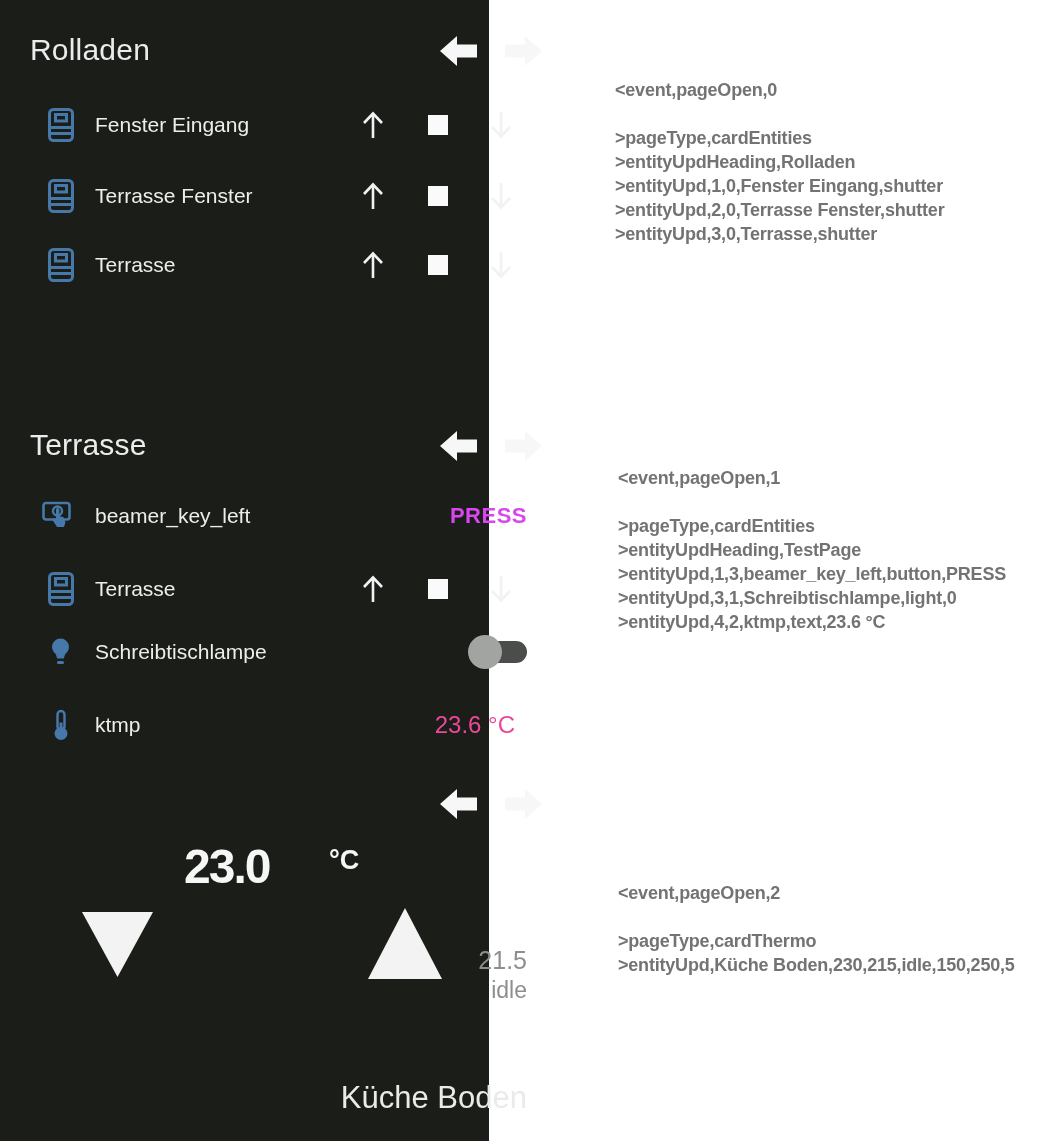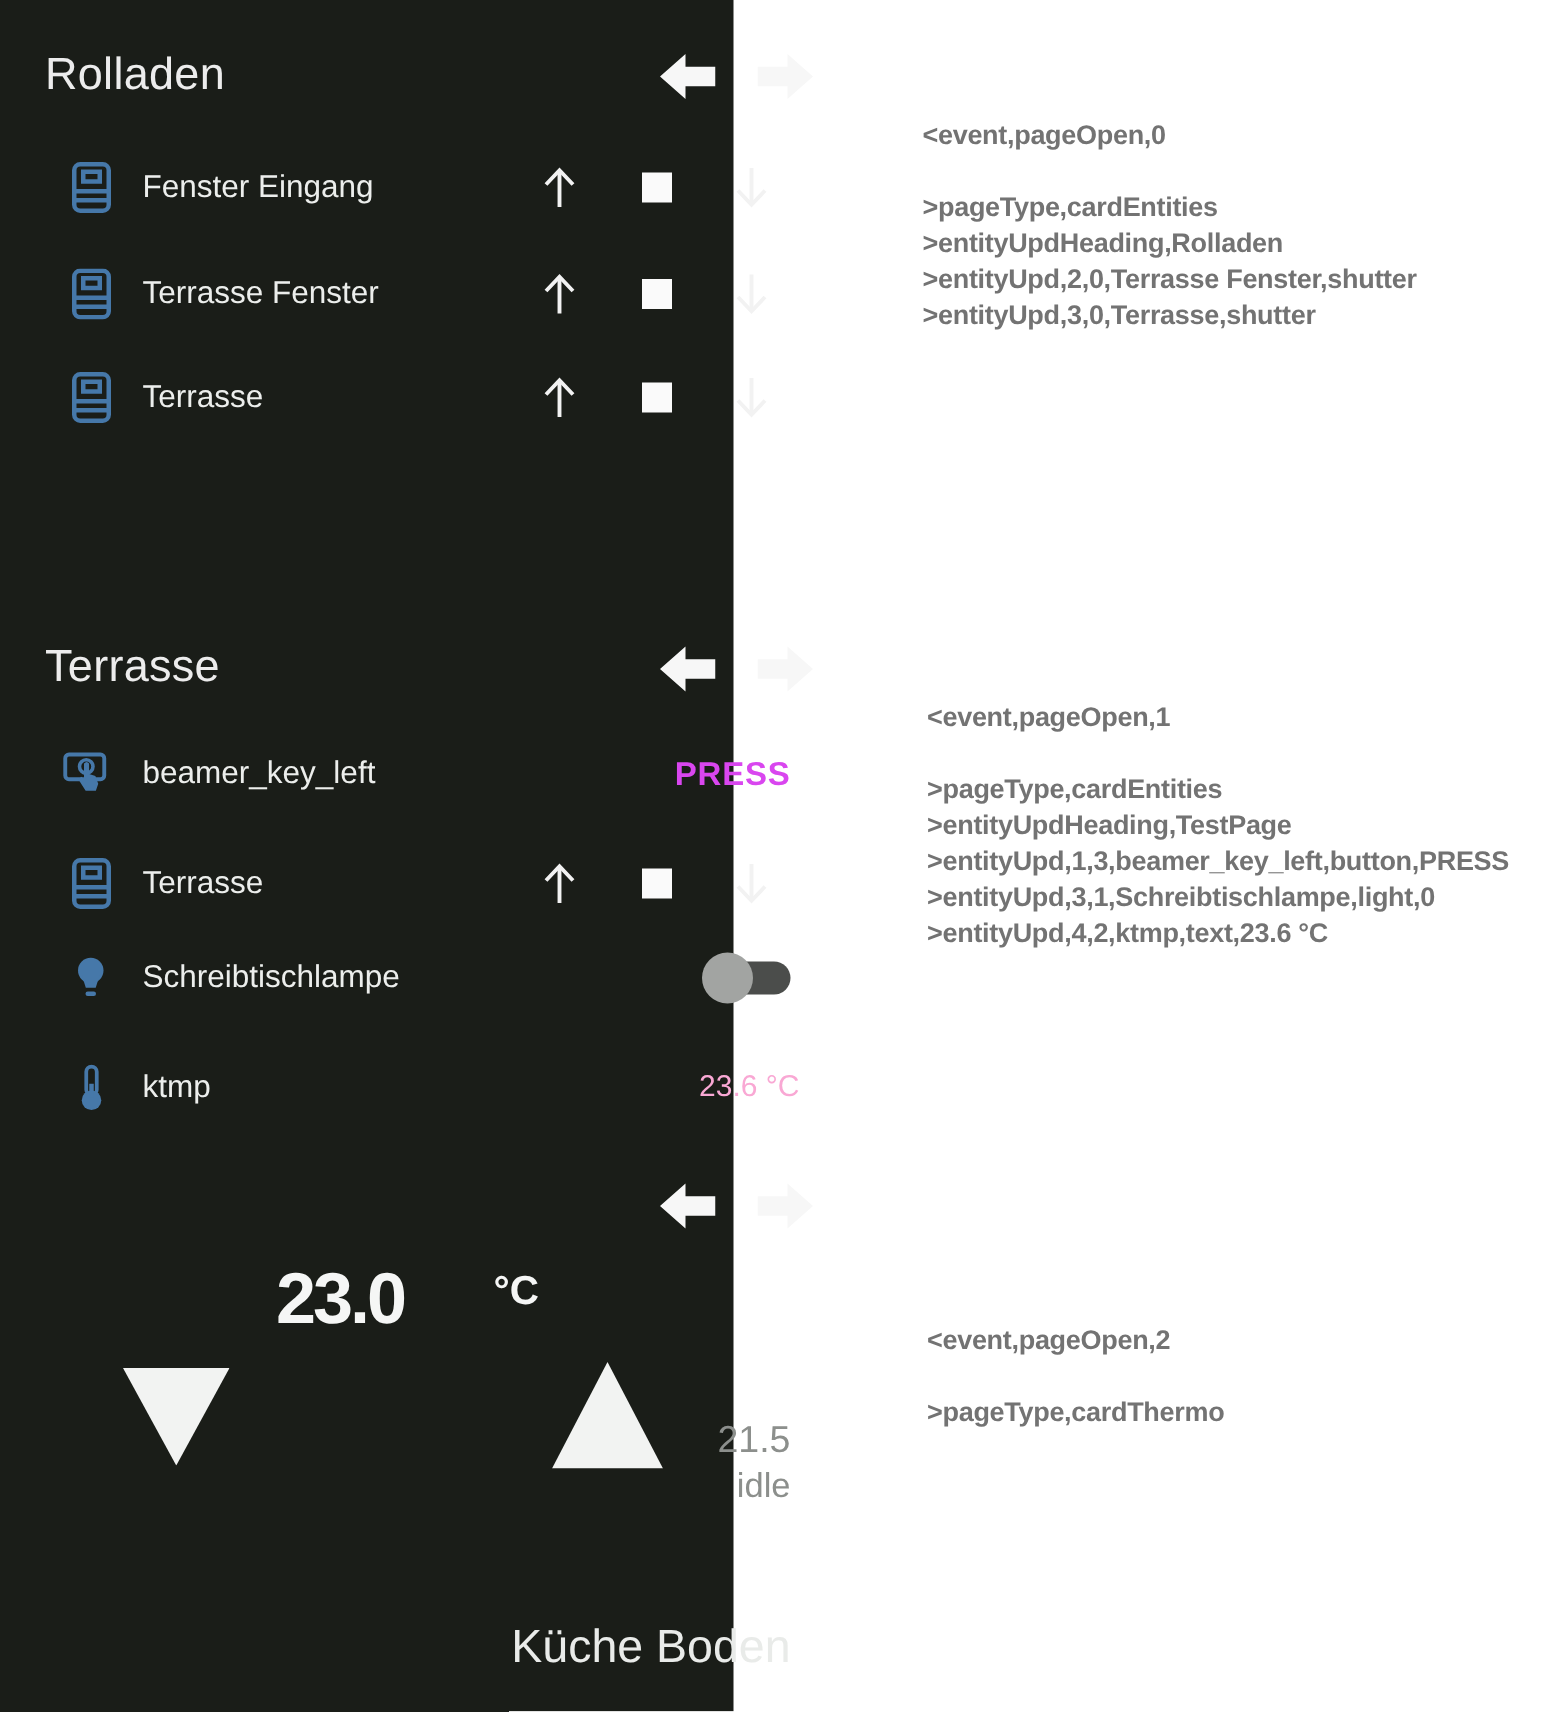--- a/index.html
+++ b/index.html
@@ -9,21 +9,21 @@
   #dark-column{position:absolute;left:0;top:0;width:489px;height:1141px;background:#1a1d18}
   .ptitle{position:absolute;left:30px;color:#ececec;font-size:30px;font-weight:400;letter-spacing:.2px}
   .navbtn{position:absolute;width:37px;height:32px;background:none;border:none;padding:0;cursor:pointer}
   .erow{position:absolute;left:0;width:565px;height:70px}
   .eicon{position:absolute;top:50%;transform:translateY(-50%);line-height:0}
   .elabel{position:absolute;left:95px;top:50%;transform:translateY(-50%);color:#eceeec;font-size:21px;white-space:nowrap}
   .ctl{position:absolute;top:50%;transform:translateY(-50%);background:none;border:none;padding:0;cursor:pointer;line-height:0}
   .ctl.up{left:360px}.ctl.stop{left:428px}.ctl.down{left:488px}
   .stopsq{display:block;width:20px;height:20px;background:#fafafa}
   .press{position:absolute;right:38px;top:50%;transform:translateY(-50%);background:none;border:none;padding:0;cursor:pointer;color:#d946ef;font-size:22px;font-weight:600;letter-spacing:.5px;font-family:Liberation Sans, sans-serif}
-  .rightval{position:absolute;right:32px;top:50%;transform:translateY(-50%);color:#f9a8d4;font-size:20px;white-space:nowrap}
+  .rightval{position:absolute;right:50px;top:50%;transform:translateY(-50%);color:#ec4899;font-size:24px;white-space:nowrap}
   .toggle{position:absolute;right:38px;top:50%;transform:translateY(-50%);width:59px;height:34px;cursor:pointer}
   .toggle .track{position:absolute;left:2px;top:6px;width:57px;height:22px;border-radius:11px;background:#4b4d4b}
   .toggle .knob{position:absolute;left:0;top:0;width:34px;height:34px;border-radius:50%;background:#a2a4a2}
   .tri{position:absolute;background:none;border:none;padding:0;cursor:pointer;line-height:0}
   #cur-temp{position:absolute;left:184px;top:843px;color:#f5f6f5;font-size:48px;font-weight:700;letter-spacing:-2px;line-height:1}
   #temp-unit{position:absolute;left:329px;top:845px;color:#f5f6f5;font-size:27px;font-weight:700}
   .tcenter{position:absolute;left:0;width:527px;text-align:right;color:#8c8f8c}
   #target-temp{top:946px;font-size:25px}
   #thermo-state{top:977px;font-size:23px}
   #thermo-name{top:1080px;font-size:31px;color:#e9ebe9}
@@ -188,30 +188,32 @@
 
     <div id="target-temp" class="tcenter">21.5</div>
     <div id="thermo-state" class="tcenter">idle</div>
     <div id="thermo-name" class="tcenter">Küche Boden</div>
   </div>
 
   <div class="proto" style="left:615px;top:78px">
     <div class="ev">&lt;event,pageOpen,0</div>
     <div>&gt;pageType,cardEntities</div>
     <div>&gt;entityUpdHeading,Rolladen</div>
+    <div>&gt;entityUpd,1,0,Fenster Eingang,shutter</div>
     <div>&gt;entityUpd,2,0,Terrasse Fenster,shutter</div>
     <div>&gt;entityUpd,3,0,Terrasse,shutter</div>
   </div>
 
   <div class="proto" style="left:618px;top:466px">
     <div class="ev">&lt;event,pageOpen,1</div>
     <div>&gt;pageType,cardEntities</div>
     <div>&gt;entityUpdHeading,TestPage</div>
     <div>&gt;entityUpd,1,3,beamer_key_left,button,PRESS</div>
     <div>&gt;entityUpd,3,1,Schreibtischlampe,light,0</div>
     <div>&gt;entityUpd,4,2,ktmp,text,23.6 °C</div>
   </div>
 
   <div class="proto" style="left:618px;top:881px">
     <div class="ev">&lt;event,pageOpen,2</div>
     <div>&gt;pageType,cardThermo</div>
+    <div>&gt;entityUpd,Küche Boden,230,215,idle,150,250,5</div>
   </div>
 </div>
 
 </body></html>

